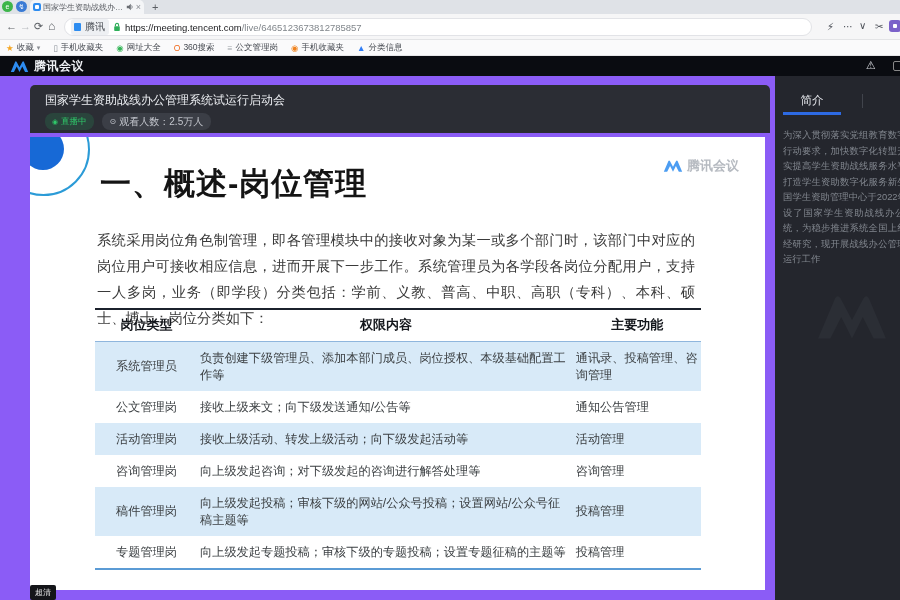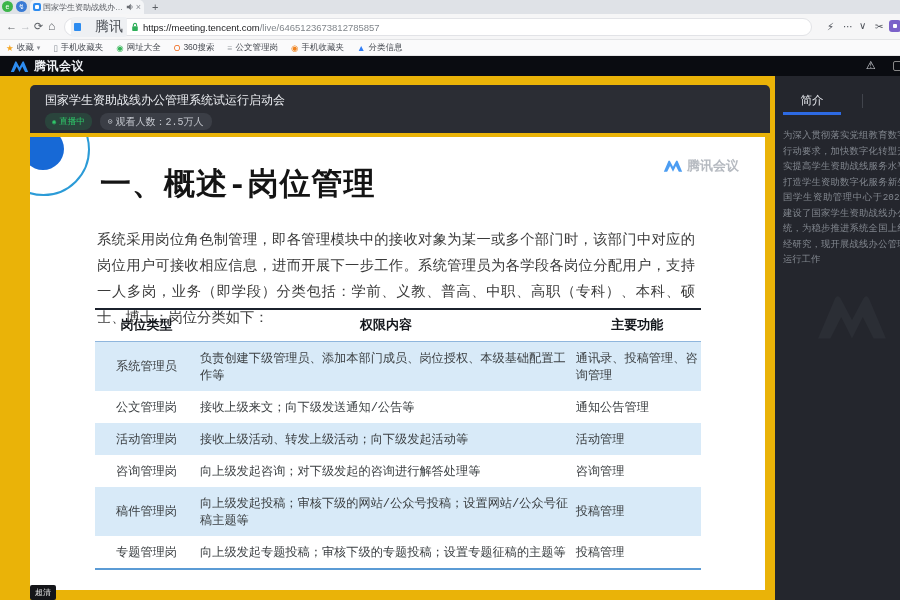--- a/index.html
+++ b/index.html
@@ -24,22 +24,22 @@
   
   #addressbar { position:absolute; left:0; top:14px; width:900px; height:26px; background:#f6f6f7;
     border-bottom:1px solid #e3e4e6; }
   .nav-ic { position:absolute; top:6px; font-size:11px; color:#5f6368; }
   #nav-back { left:6px; }
   #nav-fwd { left:20px; color:#b9bcc1; }
   #nav-refresh { left:34px; }
   #nav-home { left:48px; font-size:12px; top:5px; }
   #urlbox { position:absolute; left:64px; top:4px; width:748px; height:18px; background:#ffffff;
     border:1px solid #e2e3e7; border-radius:10px; display:flex; align-items:center; padding:0 6px; gap:4px; }
-  #site-badge { background:#eef0f3; border-radius:3px; font-size:14px; color:#4a4e55;
-    padding:1px 4px 1px 3px; display:flex; align-items:center; gap:14px; white-space:nowrap;font-family:Liberation Mono, monospace; }
+  #site-badge { background:#eef0f3; border-radius:3px; font-size:10px; color:#4a4e55;
+    padding:1px 4px 1px 3px; display:flex; align-items:center; gap:4px; white-space:nowrap;font-family:Liberation Mono, monospace; }
   #site-badge .doc { width:7px; height:8px; background:#2d8cf0; border-radius:1px; display:inline-block; }
   #url-text { font-size:9.5px; white-space:nowrap; overflow:hidden; }
   #url-host { color:#202124; }
   #url-path { color:#80868b; }
   .bar-right-ic { position:absolute; top:7px; font-size:10px; color:#4c5058; }
   #ic-lightning { left:827px; }
   #ic-more { left:843px; }
   #ic-expand { left:859px; top:6px; }
   #ic-scissors { left:875px; }
   #ic-ext { position:absolute; left:889px; top:6px; width:12px; height:12px; border-radius:3px; background:#7b61c9; }
@@ -54,21 +54,21 @@
 
   
   #meet-header { position:absolute; left:0; top:56px; width:900px; height:20px; background:#0a0c11;
     display:flex; align-items:center; padding:0 10px; }
   #brand { display:flex; align-items:center; gap:5px; }
   #brand-name { font-size:12px; font-weight:bold; color:#eef0f4; letter-spacing:.5px; }
   #header-alert { position:absolute; left:866px; font-size:11px; color:#d7d9de; top:3px; }
   #header-cut-ic { position:absolute; left:893px; top:5px; width:10px; height:10px; border:1px solid #888; border-radius:2px; }
 
   
-  #main { position:absolute; left:0; top:76px; width:900px; height:524px; background:#eab308;font-family:Liberation Mono, monospace; }
+  #main { position:absolute; left:0; top:76px; width:900px; height:524px; background:#8b5cf6; }
 
   #live-panel { position:absolute; left:30px; top:9px; width:740px; height:48px; background:#2b2d34; border-radius:5px 5px 0 0; }
   #live-title { position:absolute; left:15px; top:7px; font-size:12px; color:#edeff3; font-weight:500; }
   #badge-row { position:absolute; left:15px; top:28px; display:flex; gap:8px; }
   #live-badge { background:rgba(40,180,100,.18); border-radius:8px; padding:1.5px 7px; display:flex; align-items:center; gap:3px; }
   #live-badge .dot { font-size:7px; color:#2fc96a; }
   #live-badge .txt { font-size:8.5px; color:#2fc96a; }
   #viewers-badge { background:#3b3e46; border-radius:8px; padding:1.5px 8px; display:flex; align-items:center; gap:3px; }
   #viewers-badge .eye { font-size:8px; color:#c3c6cd; }
   #viewers-badge .txt { font-size:10px; color:#c3c6cd; }

